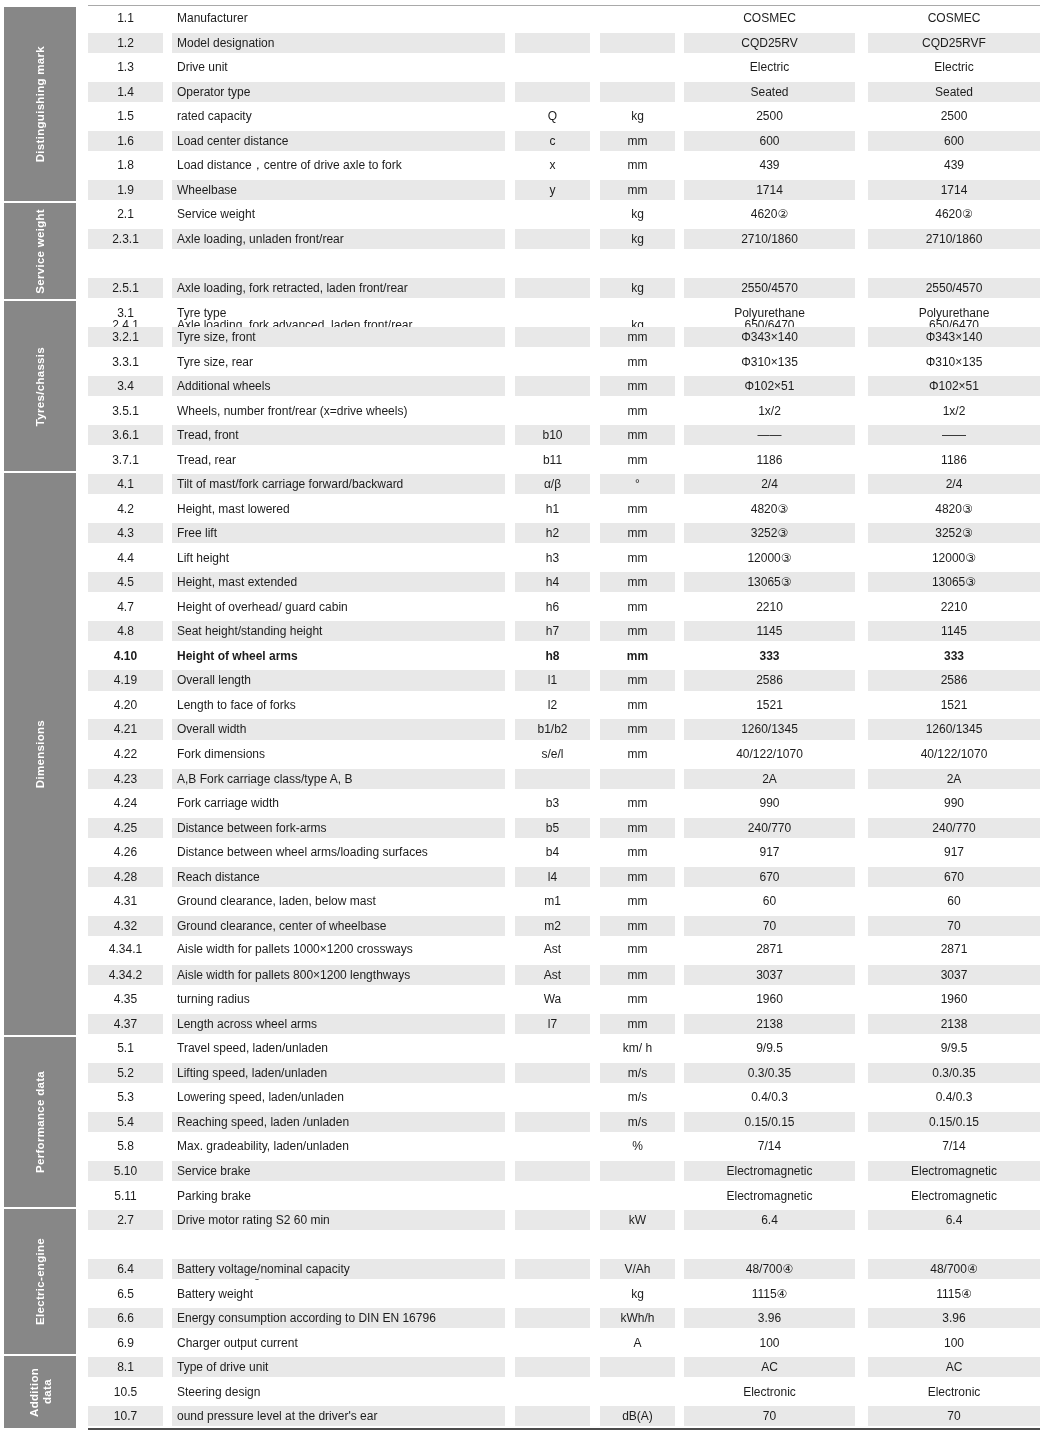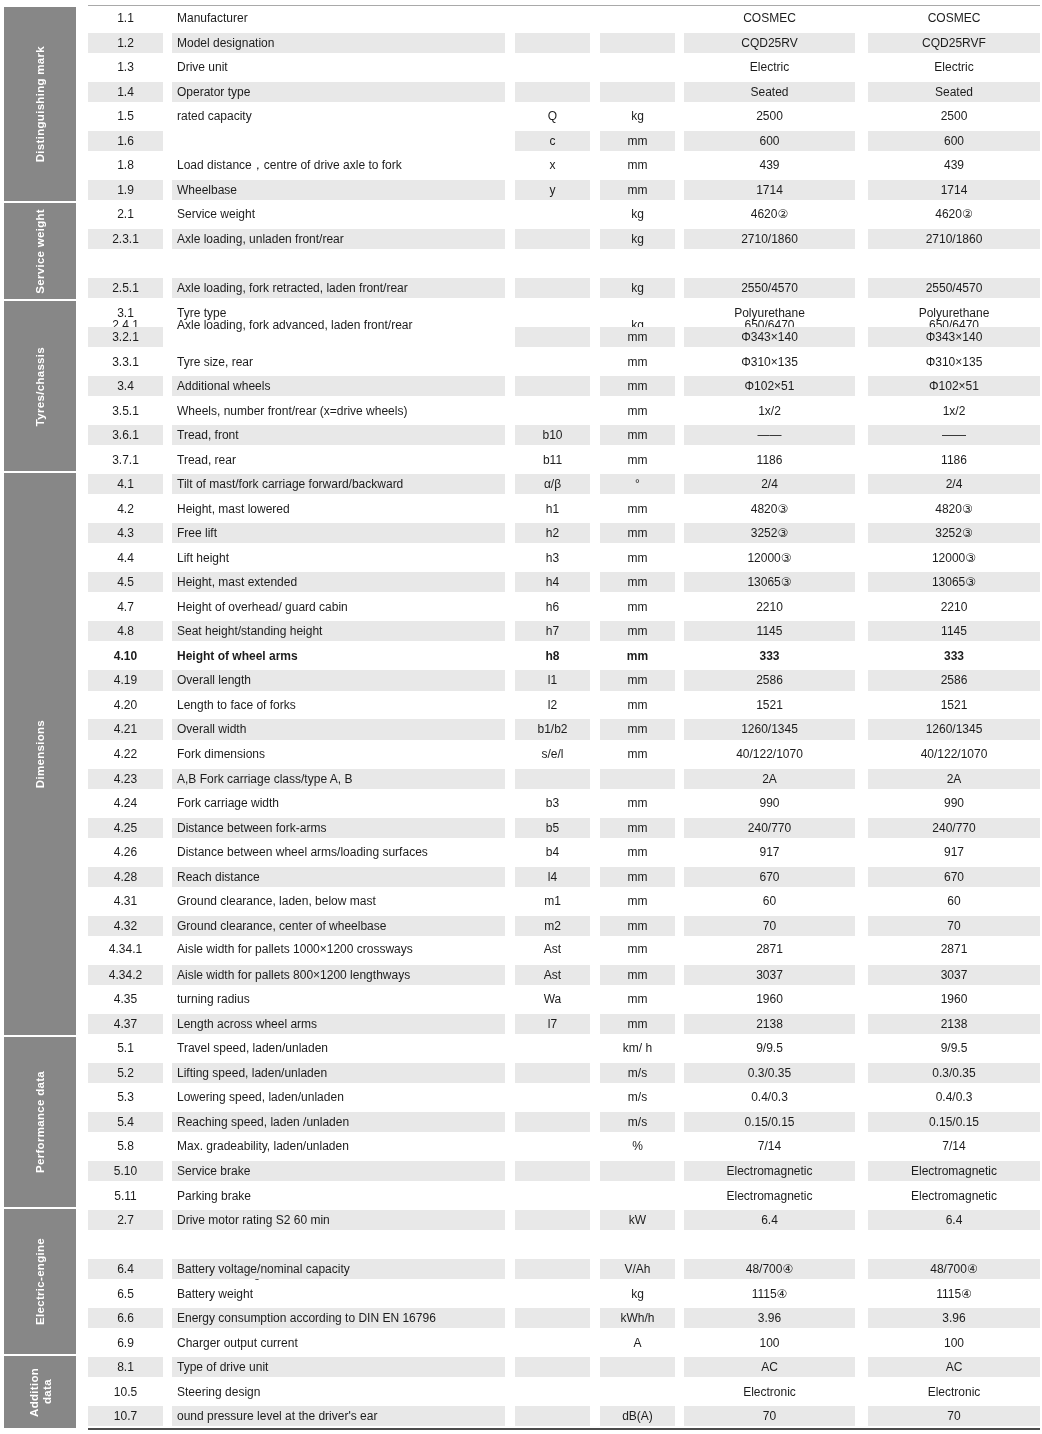--- a/index.html
+++ b/index.html
@@ -101,20 +101,21 @@
       <div class="row" style="top: 104.112px;">
         <div class="cell c-no">1.5</div>
         <div class="cell c-label">rated capacity</div>
         <div class="cell c-sym">Q</div>
         <div class="cell c-unit">kg</div>
         <div class="cell c-v1">2500</div>
         <div class="cell c-v2">2500</div>
       </div>
       <div class="row shaded" style="top: 128.64px;">
         <div class="cell c-no">1.6</div>
+        <div class="cell c-label">Load center distance</div>
         <div class="cell c-sym">c</div>
         <div class="cell c-unit">mm</div>
         <div class="cell c-v1">600</div>
         <div class="cell c-v2">600</div>
       </div>
       <div class="row" style="top: 153.168px;">
         <div class="cell c-no">1.8</div>
         <div class="cell c-label">Load distance，centre of drive axle to fork</div>
         <div class="cell c-sym">x</div>
         <div class="cell c-unit">mm</div>
@@ -164,20 +165,21 @@
       <div class="row" style="top: 300.336px;">
         <div class="cell c-no">3.1</div>
         <div class="cell c-label">Tyre type</div>
         <div class="cell c-sym"></div>
         <div class="cell c-unit"></div>
         <div class="cell c-v1">Polyurethane</div>
         <div class="cell c-v2">Polyurethane</div>
       </div>
       <div class="row shaded" style="top: 324.864px;">
         <div class="cell c-no">3.2.1</div>
+        <div class="cell c-label">Tyre size, front</div>
         <div class="cell c-sym"></div>
         <div class="cell c-unit">mm</div>
         <div class="cell c-v1">Φ343×140</div>
         <div class="cell c-v2">Φ343×140</div>
       </div>
       <div class="row" style="top: 349.392px;">
         <div class="cell c-no">3.3.1</div>
         <div class="cell c-label">Tyre size, rear</div>
         <div class="cell c-sym"></div>
         <div class="cell c-unit">mm</div>

